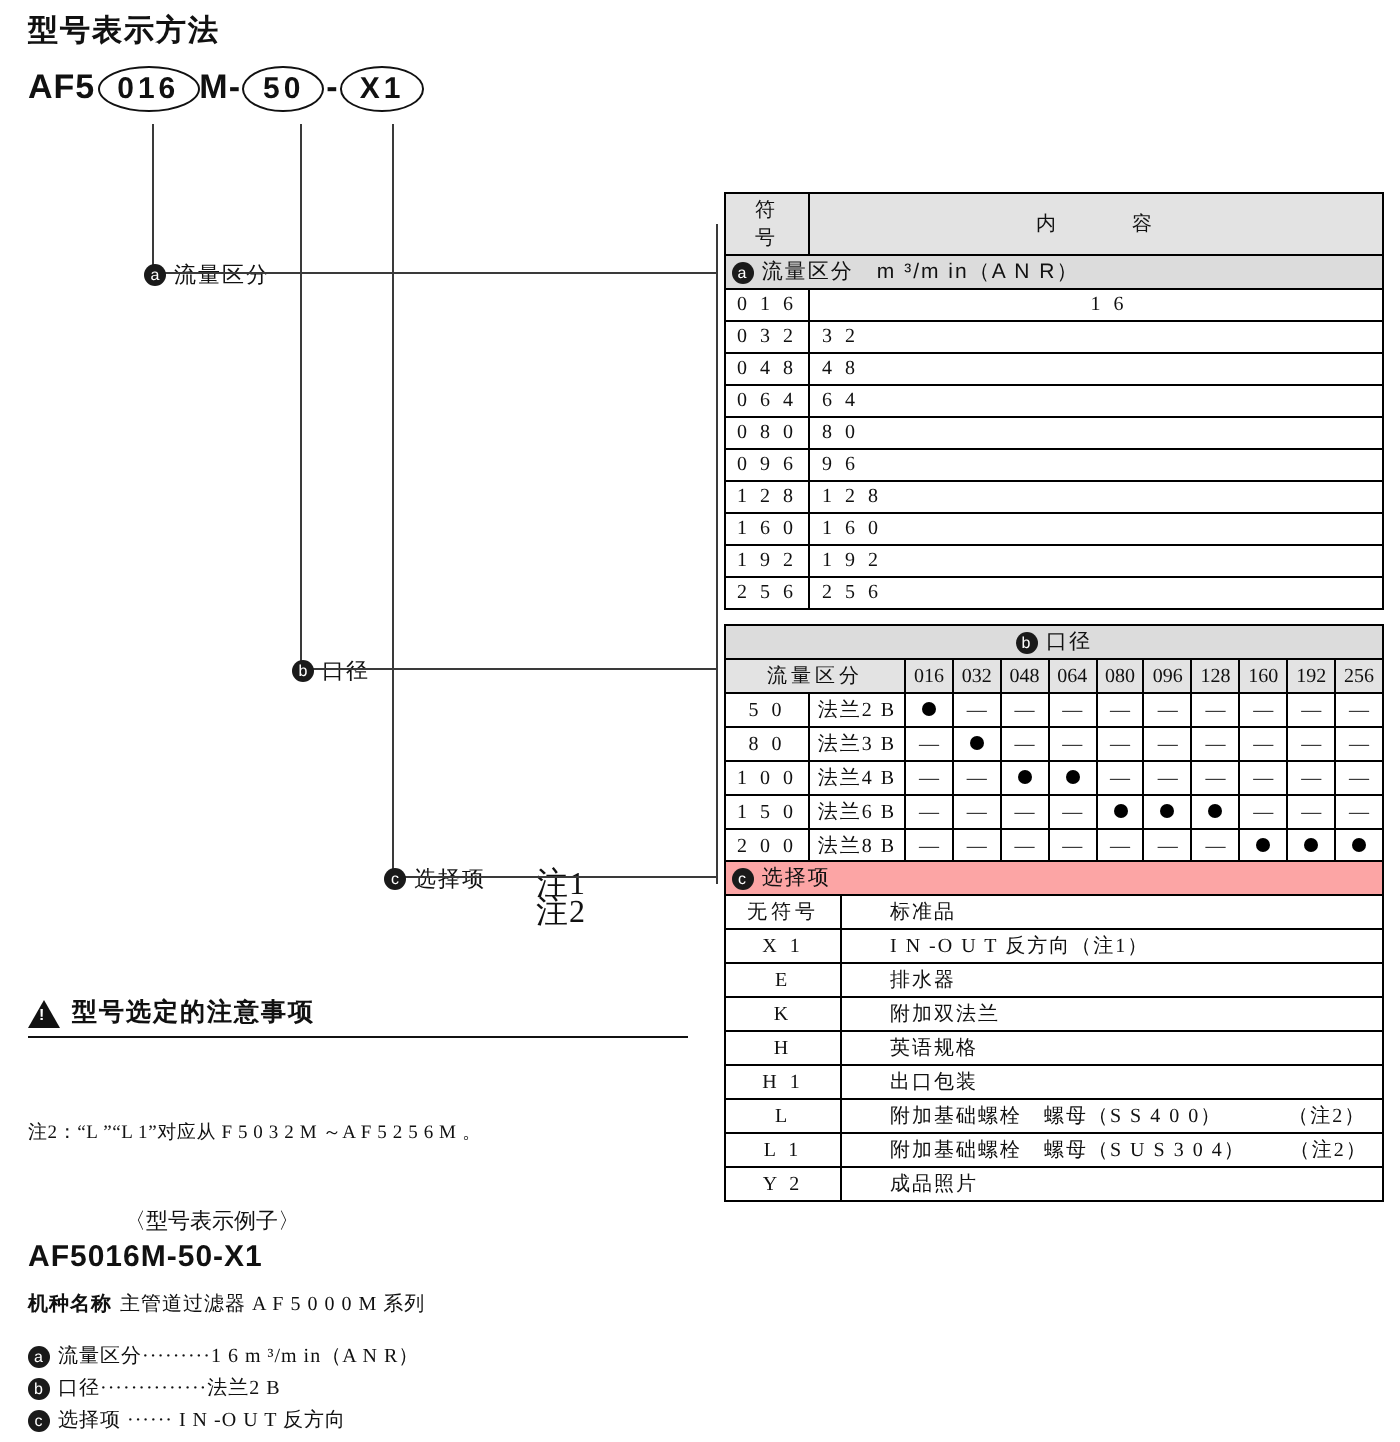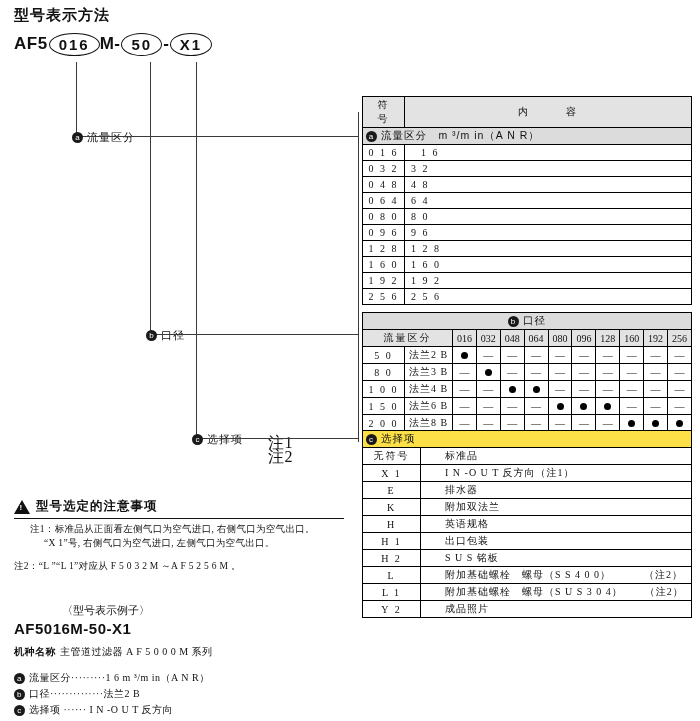--- a/index.html
+++ b/index.html
@@ -70,40 +70,40 @@
   .tableA table { width:330px; }
   .tableA .hdr td { background:#e3e3e3; text-align:center; height:16px; letter-spacing:2px; }
   .tableA .secrow td {
     background:#dcdcdc; height:17px; letter-spacing:1px;
     font-family:"Liberation Sans", sans-serif; font-size:10.5px;
   }
   .tableA .c1 { width:42px; text-align:center; letter-spacing:2px; }
   .tableA td { height:16px; }
   .tableA .v1 { text-align:center; letter-spacing:2px; }
   .tableA .v2 { padding-left:6px; letter-spacing:2px; }
-  .tableA .v2.center { text-align:left; padding-left:16px; }
+  .tableA .v2.center { text-align:center; padding-left:16px; }
 
   
   .tableB { position:absolute; left:362px; top:312px; width:330px; }
   .tableB table { width:330px; }
   .tableB .secrow td {
     background:#dcdcdc; height:17px; letter-spacing:1px;
     font-family:"Liberation Sans", sans-serif; font-size:10.5px;
   }
   .tableB .hdr td { background:#e3e3e3; text-align:center; height:16px; }
   .tableB td { height:15px; text-align:center; }
   .tableB .cc1 { width:42px; letter-spacing:2px; text-align:center; }
   .tableB .cc2 { width:48px; letter-spacing:1px; text-align:center; }
   .dot { display:inline-block; width:7px; height:7px; border-radius:50%; background:#000; }
 
   
   .tableC { position:absolute; left:362px; top:430px; width:330px; }
   .tableC table { width:330px; }
   .tableC .secrow td {
-    background:#fde047; height:17px; letter-spacing:1px;
+    background:#fca5a5; height:17px; letter-spacing:1px;
     font-family:"Liberation Sans", sans-serif; font-size:10.5px;
   }
   .tableC td { height:17px; }
   .tableC .oc1 { width:58px; text-align:center; letter-spacing:2px; }
   .tableC .oc2 { padding-left:24px; letter-spacing:1px; }
 
   
   .caution-head {
     position:absolute; left:14px; top:498px;
     font-family:"Liberation Sans", sans-serif;
@@ -355,24 +355,20 @@
           </tr>
       <tr>
             <td class="oc1">H</td>
             <td class="oc2">英语规格</td>
           </tr>
       <tr>
             <td class="oc1">H 1</td>
             <td class="oc2">出口包装</td>
           </tr>
       <tr>
-            <td class="oc1">H 2</td>
-            <td class="oc2">S U S 铭板</td>
-          </tr>
-      <tr>
             <td class="oc1">L</td>
             <td class="oc2">附加基础螺栓　螺母（S S 4 0 0）　　　（注2）</td>
           </tr>
       <tr>
             <td class="oc1">L 1</td>
             <td class="oc2">附加基础螺栓　螺母（S U S 3 0 4）　　（注2）</td>
           </tr>
       <tr>
             <td class="oc1">Y 2</td>
             <td class="oc2">成品照片</td>
@@ -381,24 +377,20 @@
       </table>
   </div>
 
   <div class="caution-head">
     <span class="warn-tri">
         <span>!</span>
       </span>
     <span>型号选定的注意事项</span>
   </div>
   <div class="caution-rule"></div>
-  <div class="caution-body">
-    <div>注1：标准品从正面看左侧气口为空气进口, 右侧气口为空气出口。</div>
-    <div style="padding-left:14px;">“X 1”号, 右侧气口为空气进口, 左侧气口为空气出口。</div>
-  </div>
   <div class="caution-note2">注2：“L ”“L 1”对应从 F 5 0 3 2 M ～A F 5 2 5 6 M 。</div>
 
   <div class="ex-title">〈型号表示例子〉</div>
   <div class="ex-code">AF5016M-50-X1</div>
 
   <div class="ex-line" style="left:14px; top:645px;">
     <span class="ex-bold">机种名称</span>
     <span>主管道过滤器 A F 5 0 0 0 M 系列</span>
   </div>
   <div class="ex-line" style="left:14px; top:671px;">

